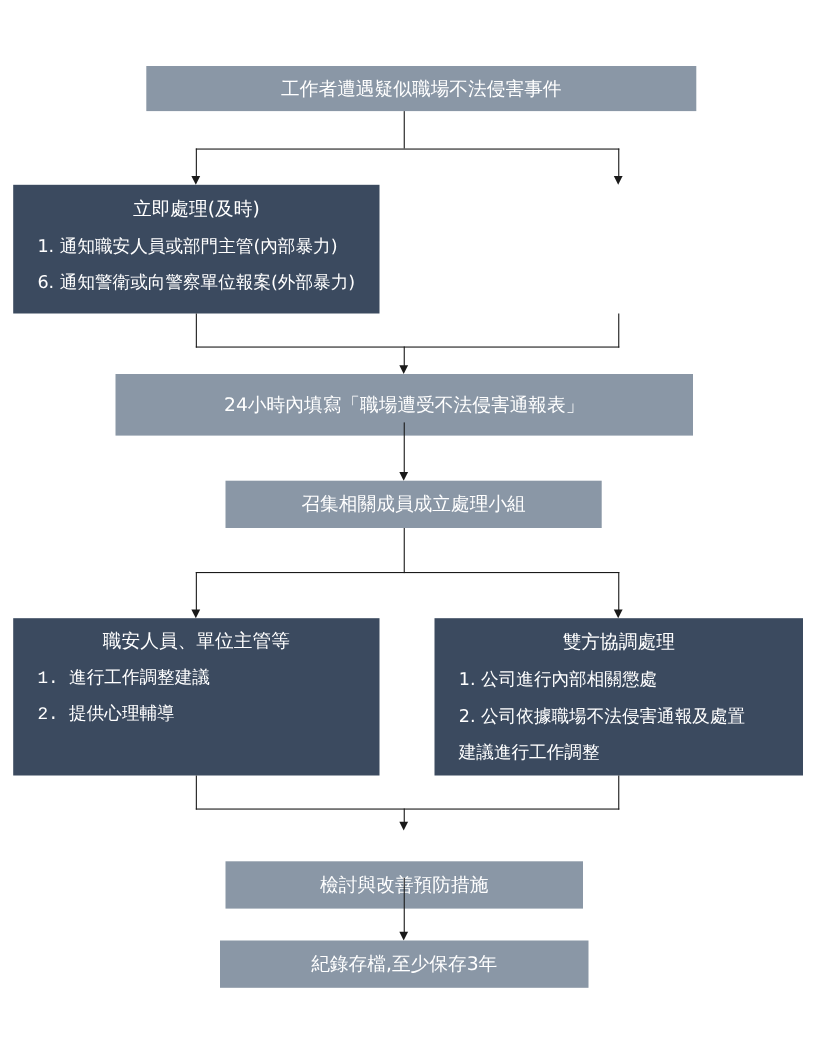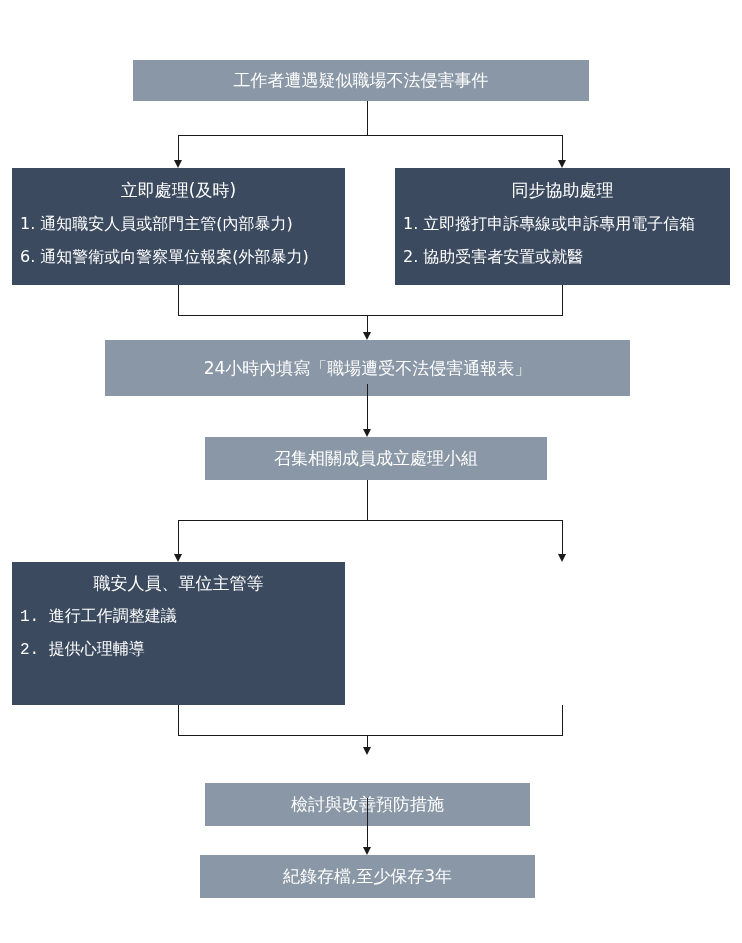--- a/index.html
+++ b/index.html
@@ -19,21 +19,21 @@
   .gray {
     background: var(--gray-box, #8a97a6);
     display: flex;
     align-items: center;
     justify-content: center;
     text-align: center;
     font-size: 17px;
   }
   .dark {
     background: var(--dark-box, #3b4a5f);
-    padding: 6px 8px;
+    padding: 6px 22px;
     font-size: 16px;
   }
   .box-title {
     text-align: center;
     line-height: 33px;
     font-size: 17px;
   }
   .box-line {
     text-align: left;
     line-height: 33px;
@@ -46,42 +46,37 @@
     border-left: 4.5px solid transparent;
     border-right: 4.5px solid transparent;
     border-top: 8px solid var(--line-color, #1a1a1a);
   }
 </style>
 </head>
 <body>
 
 <div class="canvas">
 
-  <div class="box gray" style="left:133px;top:60px;width:456px;height:41px;">
+  <div class="box gray" style="left:133px;top:60px;width:500px;height:41px;">
     <span>工作者遭遇疑似職場不法侵害事件</span>
   </div>
 
   <div class="vline" style="left:367px;top:101px;height:34px;"></div>
   <div class="hline" style="left:178px;top:135px;width:385px;"></div>
   <div class="vline" style="left:178px;top:135px;height:26px;"></div>
   <div class="arrow" style="left:174px;top:160px;"></div>
   <div class="vline" style="left:562px;top:135px;height:26px;"></div>
   <div class="arrow" style="left:558px;top:160px;"></div>
 
   <div class="box dark" style="left:12px;top:168px;width:333px;height:117px;">
     <div class="box-title">立即處理(及時)</div>
     <div class="box-line">1. 通知職安人員或部門主管(內部暴力)</div>
     <div class="box-line">6. 通知警衛或向警察單位報案(外部暴力)</div>
   </div>
 
-  <div class="box dark" style="left:395px;top:168px;width:335px;height:117px;">
-    <div class="box-title">同步協助處理</div>
-    <div class="box-line">1. 立即撥打申訴專線或申訴專用電子信箱</div>
-    <div class="box-line">2. 協助受害者安置或就醫</div>
-  </div>
 
   <div class="vline" style="left:178px;top:285px;height:31px;"></div>
   <div class="vline" style="left:562px;top:285px;height:31px;"></div>
   <div class="hline" style="left:178px;top:315px;width:385px;"></div>
   <div class="vline" style="left:367px;top:315px;height:18px;"></div>
   <div class="arrow" style="left:363px;top:332px;"></div>
 
   <div class="box gray" style="left:105px;top:340px;width:525px;height:56px;">
     <span>24小時內填寫「職場遭受不法侵害通報表」</span>
   </div>
@@ -99,20 +94,26 @@
   <div class="arrow" style="left:174px;top:554px;"></div>
   <div class="vline" style="left:562px;top:520px;height:35px;"></div>
   <div class="arrow" style="left:558px;top:554px;"></div>
 
   <div class="box dark" style="left:12px;top:562px;width:333px;height:143px;font-family:Liberation Mono, monospace;">
     <div class="box-title">職安人員、單位主管等</div>
     <div class="box-line">1. 進行工作調整建議</div>
     <div class="box-line">2. 提供心理輔導</div>
   </div>
 
+  <div class="box dark" style="left:395px;top:562px;width:335px;height:143px;">
+    <div class="box-title">雙方協調處理</div>
+    <div class="box-line">1. 公司進行內部相關懲處</div>
+    <div class="box-line">2. 公司依據職場不法侵害通報及處置</div>
+    <div class="box-line">建議進行工作調整</div>
+  </div>
 
   <div class="vline" style="left:178px;top:705px;height:31px;"></div>
   <div class="vline" style="left:562px;top:705px;height:31px;"></div>
   <div class="hline" style="left:178px;top:735px;width:385px;"></div>
   <div class="vline" style="left:367px;top:735px;height:13px;"></div>
   <div class="arrow" style="left:363px;top:747px;"></div>
 
   <div class="box gray" style="left:205px;top:755px;width:325px;height:43px;margin-top:28px;">
     <span>檢討與改善預防措施</span>
   </div>

